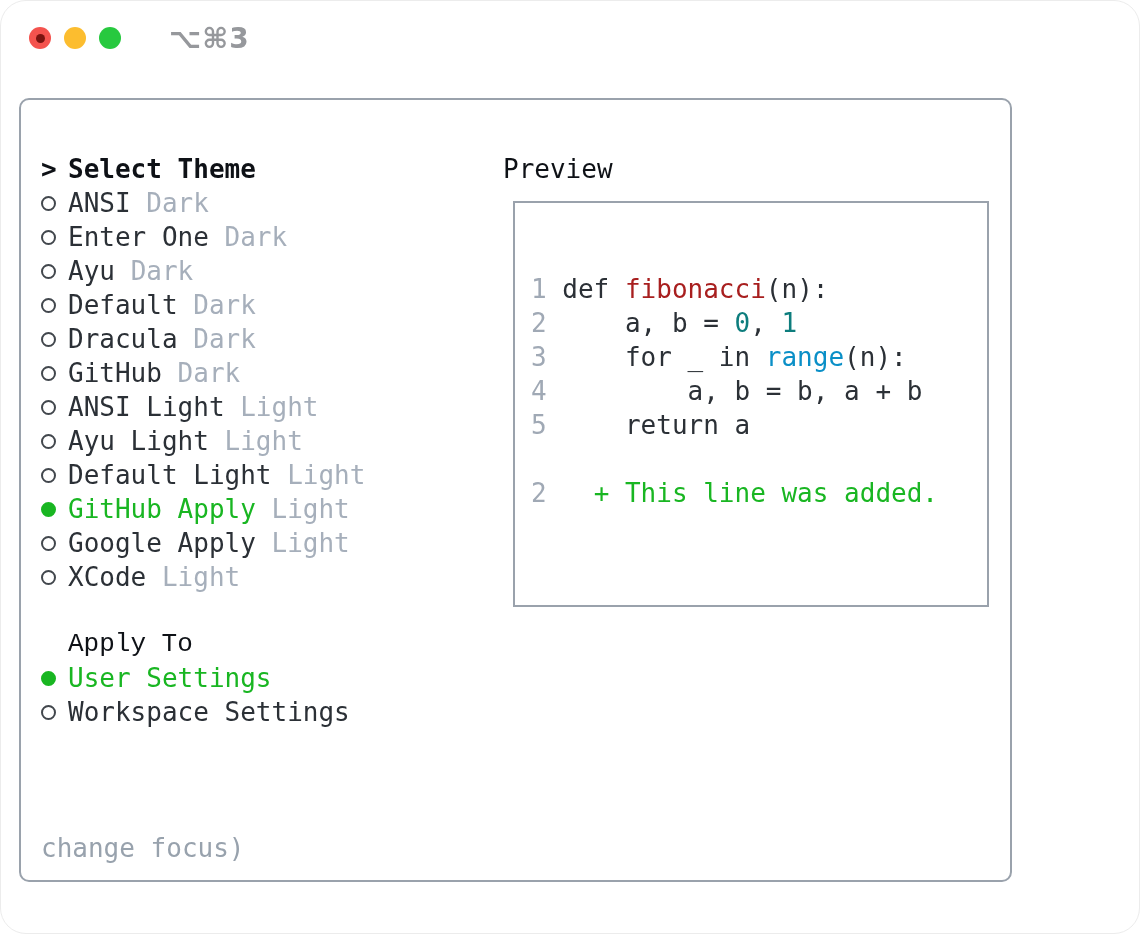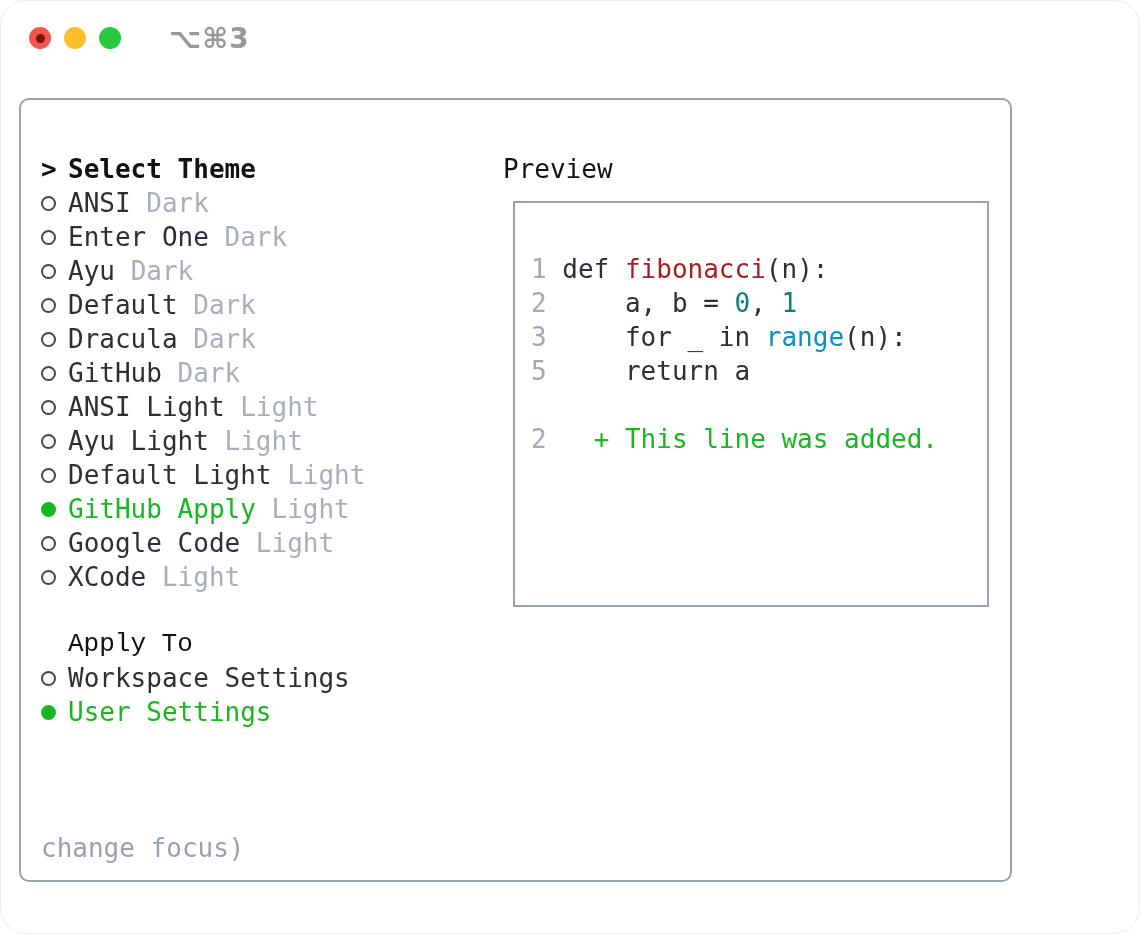--- a/index.html
+++ b/index.html
@@ -51,21 +51,21 @@
   .apply-to{position:absolute; left:20px; top:527px;}
   .apply-hdr{color:var(--header-black);font-family:Liberation Mono, monospace;}
   .hint{position:absolute; left:20px; top:663px; line-height:34px; color:var(--hint-gray); white-space:pre;}
   
   .preview-title{position:absolute; left:482px; top:52px; height:34px; display:flex; align-items:center;
     font-weight:normal; color:var(--header-black);}
   .preview-box{
     position:absolute; left:492px; top:101px; width:476px; height:406px;
     border:2px solid var(--border-gray); background:#fff; overflow:hidden;
   }
-  .code{padding:51px 0 0 16px;}
+  .code{padding:51px 0 0 16px;margin-top:20px;}
   .pline{height:34px; white-space:pre;}
   .c-num{color:var(--line-number-gray);}
   .c-code{color:var(--text-dark);}
   .c-func{color:var(--function-red);}
   .c-lit{color:var(--literal-teal);}
   .c-builtin{color:var(--builtin-blue);}
   .c-context{color:var(--context-gray);}
   .c-deleted{color:var(--deleted-red);}
   .c-added{color:var(--added-green);}
 </style>
@@ -136,58 +136,59 @@
     <span class="nm">Default Light </span><span class="sfx">Light</span>
   </div>
 
   <div class="row">
     <span class="marker"><span class="radio on"></span></span>
     <span class="nm sel">GitHub Apply </span><span class="sfx">Light</span>
   </div>
 
   <div class="row">
     <span class="marker"><span class="radio"></span></span>
-    <span class="nm">Google Code </span><span class="sfx">Light</span>
+    <span class="nm">Google Apply </span><span class="sfx">Light</span>
   </div>
 
   <div class="row">
     <span class="marker"><span class="radio"></span></span>
     <span class="nm">XCode </span><span class="sfx">Light</span>
   </div>
 </div>
     </div>
 
     <div class="apply-to">
       <div class="row">
         <span class="marker"></span>
         <span class="apply-hdr">Apply To</span>
       </div>
       <div>
   <div class="row">
-    <span class="marker"><span class="radio"></span></span>
-    <span class="nm">Workspace Settings</span>
+    <span class="marker"><span class="radio on"></span></span>
+    <span class="nm sel">User Settings</span>
   </div>
 
   <div class="row">
-    <span class="marker"><span class="radio on"></span></span>
-    <span class="nm sel">User Settings</span>
+    <span class="marker"><span class="radio"></span></span>
+    <span class="nm">Workspace Settings</span>
   </div>
 </div>
     </div>
 
     <div class="hint">
       <div>change focus)</div>
     </div>
 
     <div class="preview-title">Preview</div>
     <div class="preview-box">
       <div class="code">
           <div class="pline"><span class="c-num">1</span><span class="c-code"> def </span><span class="c-func">fibonacci</span><span class="c-code">(n):</span></div>
           <div class="pline"><span class="c-num">2</span><span class="c-code">     a, b = </span><span class="c-lit">0</span><span class="c-code">, </span><span class="c-lit">1</span></div>
           <div class="pline"><span class="c-num">3</span><span class="c-code">     for _ in </span><span class="c-builtin">range</span><span class="c-code">(n):</span></div>
+          <div class="pline"><span class="c-num">4</span><span class="c-code">         a, b = b, a + b</span></div>
           <div class="pline"><span class="c-num">5</span><span class="c-code">     return a</span></div>
           <div class="pline"></div>
           <div class="pline"><span class="c-num">2</span><span class="c-code">   </span><span class="c-added">+ This line was added.</span></div>
         </div>
     </div>
 
   </div>
 </div>
 
 </body></html>

